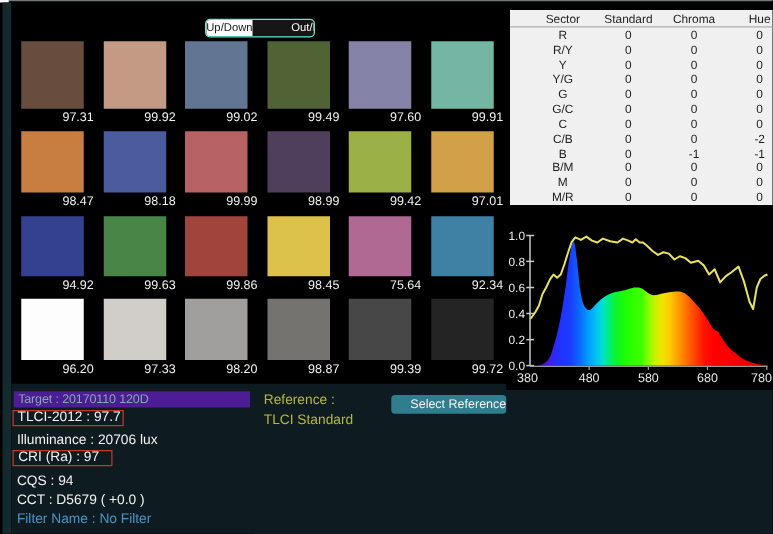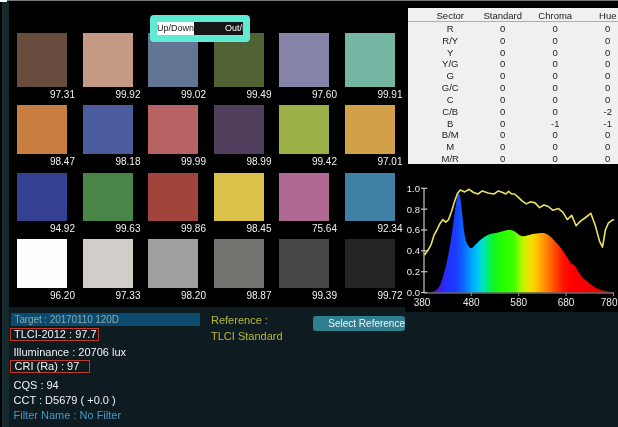--- a/index.html
+++ b/index.html
@@ -62,21 +62,21 @@
 <div class="n" style="left:74.5px;top:290px;width:66px">97.33</div>
 <div class="p" style="left:148px;top:239px;width:50px;height:49px;background:#a09f9e"></div>
 <div class="n" style="left:140px;top:290px;width:66px">98.20</div>
 <div class="p" style="left:213.5px;top:239px;width:50px;height:49px;background:#747370"></div>
 <div class="n" style="left:205.5px;top:290px;width:66px">98.87</div>
 <div class="p" style="left:279px;top:239px;width:50px;height:49px;background:#484748"></div>
 <div class="n" style="left:271px;top:290px;width:66px">99.39</div>
 <div class="p" style="left:344.5px;top:239px;width:50px;height:49px;background:#242424"></div>
 <div class="n" style="left:336.5px;top:290px;width:66px">99.72</div>
 
-<div class="abs" style="left:150px;top:15px;width:86px;height:13px;border:7px solid #5eead4;border-radius:4px;overflow:hidden;display:flex;background:#161616;gap:31px;">
+<div class="abs" style="left:164px;top:15px;width:86px;height:13px;border:1px solid #5eead4;border-radius:4px;overflow:hidden;display:flex;background:#161616;gap:31px;">
 <div style="width:44px;height:13px;background:#fdfdfd;color:#1a1a1a;font-size:9px;line-height:13px;text-align:center;">Up/Down</div>
 <div style="width:42px;height:13px;color:#fdfdfd;font-size:9px;line-height:13px;text-align:center;">Out/In</div>
 </div>
 
 <div class="abs" style="left:408px;top:7.5px;width:210px;height:156.5px;background:#f0f0f1;color:#1c1c1c;font-size:9.5px;">
 <div class="trow" style="top:2.5px;">
         <span>Sector</span>
         <span>Standard</span>
         <span>Chroma</span>
         <span>Hue</span>
@@ -204,21 +204,21 @@
 <text x="24" y="65.4" text-anchor="end" fill="#ececec" font-size="9.5" font-family="Liberation Sans">0.6</text>
 <text x="24" y="44.5" text-anchor="end" fill="#ececec" font-size="9.5" font-family="Liberation Sans">0.8</text>
 <text x="24" y="23.7" text-anchor="end" fill="#ececec" font-size="9.5" font-family="Liberation Sans">1.0</text>
 <text x="26.0" y="137.5" text-anchor="middle" fill="#e8e8e8" font-size="10" font-family="Liberation Sans">380</text>
 <text x="75.3" y="137.5" text-anchor="middle" fill="#e8e8e8" font-size="10" font-family="Liberation Sans">480</text>
 <text x="122.7" y="137.5" text-anchor="middle" fill="#e8e8e8" font-size="10" font-family="Liberation Sans">580</text>
 <text x="170.0" y="137.5" text-anchor="middle" fill="#e8e8e8" font-size="10" font-family="Liberation Sans">680</text>
 <text x="221.5" y="137.5" text-anchor="end" fill="#e8e8e8" font-size="10" font-family="Liberation Sans">780</text>
 </svg>
 
-<div class="abs" style="left:10.5px;top:312.5px;width:189px;height:13px;background:#0c4a6e;color:#84aaac;font-size:10px;line-height:13px;letter-spacing:-0.1px;padding-left:4px;box-sizing:border-box;">Target : 20170110 120D</div>
+<div class="abs" style="left:10.5px;top:312.5px;width:189px;height:13px;background:#4c1d95;color:#84aaac;font-size:10px;line-height:13px;letter-spacing:-0.1px;padding-left:4px;box-sizing:border-box;">Target : 20170110 120D</div>
 <div class="abs" style="left:10px;top:327.5px;width:84px;height:11px;white-space:nowrap;border:1.5px solid #c03a2a;color:#f2f2f2;font-size:11px;line-height:11px;padding-left:3px;">TLCI-2012 : 97.7</div>
 <div class="abs" style="left:13.5px;top:346px;color:#f2f2f2;font-size:11px;">Illuminance : 20706 lux</div>
 <div class="abs" style="left:10px;top:359.5px;width:74px;height:11.5px;white-space:nowrap;border:1.5px solid #c03a2a;color:#f2f2f2;font-size:11px;line-height:11.5px;padding-left:3.5px;">CRI (Ra) : 97</div>
 <div class="abs" style="left:13.5px;top:378.5px;color:#f2f2f2;font-size:11px;">CQS : 94</div>
 <div class="abs" style="left:13.5px;top:393.5px;color:#f2f2f2;font-size:11px;">CCT : D5679 ( +0.0 )</div>
 <div class="abs" style="left:13.5px;top:408.5px;color:#4897c7;font-size:11px;">Filter Name : No Filter</div>
 
 <div class="abs" style="left:211px;top:313.5px;color:#b6ba33;font-size:11px;">Reference :</div>
 <div class="abs" style="left:211px;top:330px;color:#b6ba33;font-size:11px;">TLCI Standard</div>
 <div class="abs" style="left:313px;top:315.5px;width:92px;height:15px;background:#2e7e8e;border-radius:3px;color:#f4f4f4;font-size:10px;line-height:15px;text-align:right;">Select Reference</div>

